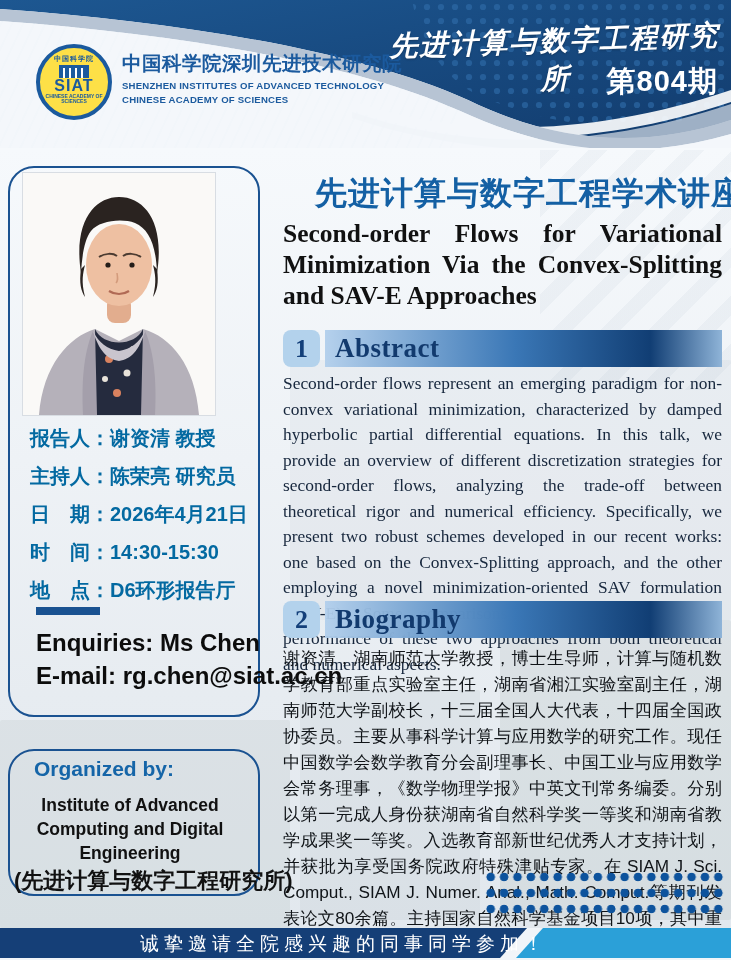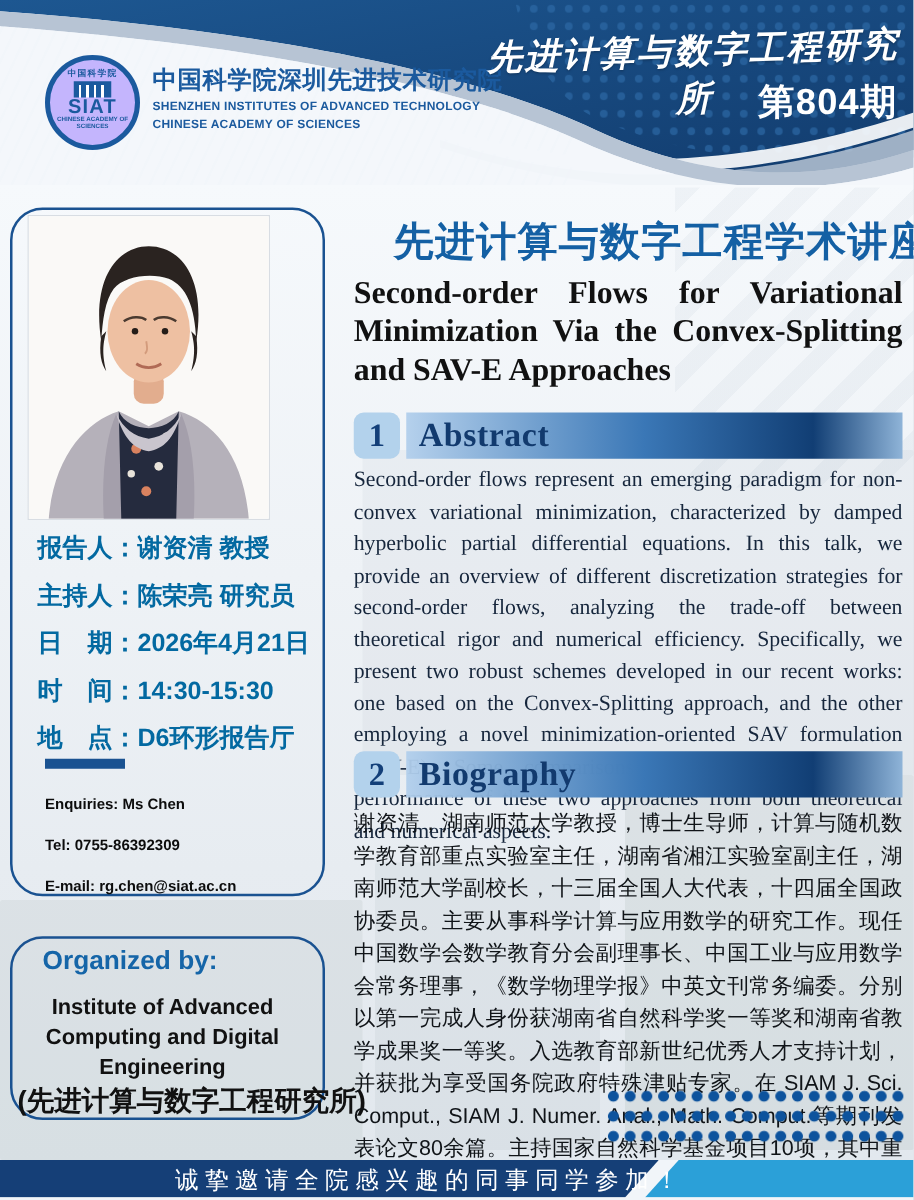--- a/index.html
+++ b/index.html
@@ -14,21 +14,21 @@
   .bg-b3{left:0px;top:720px;width:290px;height:208px;background:rgba(115,135,125,.09);}
   .bg-b4{left:290px;top:360px;width:441px;height:260px;background:rgba(125,140,150,.06);}
   .bg-stripe{position:absolute;left:540px;top:150px;width:191px;height:240px;
     background:repeating-linear-gradient(135deg,rgba(140,160,180,.08) 0 14px,rgba(255,255,255,0) 14px 34px);}
   
   .header{position:absolute;left:0;top:0;width:731px;height:148px;background:#eef3f8;}
   .header-stripes{position:absolute;left:0;top:0;width:460px;height:148px;
     background:repeating-linear-gradient(115deg,rgba(30,90,160,.12) 0 2px,rgba(0,0,0,0) 2px 10px);}
   .header svg{position:absolute;left:0;top:0;}
   .logo{position:absolute;left:36px;top:44px;width:76px;height:76px;border-radius:50%;
-    background:#c4b5fd;border:4px solid #1b5a9e;box-sizing:border-box;text-align:center;}
+    background:#fde047;border:4px solid #1b5a9e;box-sizing:border-box;text-align:center;}
   .logo-ring-text{font-size:7px;color:#1b5a9e;font-weight:bold;margin-top:6px;letter-spacing:1px;}
   .logo-temple{width:30px;height:10px;margin:1px auto 0;background:
     linear-gradient(90deg,#1b5a9e 0 4px,#fff 4px 6px,#1b5a9e 6px 10px,#fff 10px 12px,#1b5a9e 12px 16px,#fff 16px 18px,#1b5a9e 18px 22px,#fff 22px 24px,#1b5a9e 24px 30px);
     border-top:3px solid #1b5a9e;}
   .logo-siat{font-size:16px;font-weight:900;color:#1b5a9e;letter-spacing:1px;line-height:16px;}
   .logo-sub{font-size:5px;color:#1b5a9e;font-weight:bold;line-height:5px;}
   .org-block{position:absolute;left:122px;top:50px;}
   .org-cn{font-size:19.5px;font-weight:900;color:#1b5a9e;letter-spacing:.5px;}
   .org-en{font-size:9.6px;font-weight:bold;color:#1b5a9e;margin-top:3px;letter-spacing:.2px;}
   .script-line{position:absolute;left:390px;top:22px;width:330px;text-align:center;
@@ -38,21 +38,21 @@
     font-size:29px;font-weight:900;color:#fff;letter-spacing:1px;}
   
   .left-panel{position:absolute;left:8px;top:166px;width:252px;height:551px;
     border:2px solid #1a5291;border-radius:26px;box-sizing:border-box;}
   .photo-frame{position:absolute;left:22px;top:172px;width:194px;height:244px;
     background:#fff;border:1px solid #d8dde3;box-sizing:border-box;}
   .info-list{position:absolute;left:30px;top:425px;width:230px;}
   .info-row{height:38px;font-size:20px;font-weight:900;color:#0369a1;white-space:nowrap;}
   .dash{position:absolute;left:36px;top:607px;width:64px;height:8px;background:#1a5291;}
   .enquiries{position:absolute;left:36px;top:630px;width:220px;}
-  .enq-line{font-size:12px;font-weight:bold;color:#0c0c0c;line-height:26px;margin-bottom:7px;white-space:nowrap;}
+  .enq-line{font-size:24px;font-weight:bold;color:#0c0c0c;line-height:26px;margin-bottom:7px;white-space:nowrap;}
   
   .org-box{position:absolute;left:8px;top:749px;width:252px;height:147px;
     border:2px solid #1a5291;border-radius:26px;box-sizing:border-box;}
   .org-heading{position:absolute;left:34px;top:757px;font-size:21px;font-weight:900;color:#1565a8;}
   .org-name-en{position:absolute;left:28px;top:793px;width:204px;text-align:center;
     font-size:17.5px;font-weight:900;color:#111;line-height:24px;}
   .org-name-cn{position:absolute;left:14px;top:866px;width:232px;text-align:center;
     font-size:22px;font-weight:900;color:#111;white-space:nowrap;}
   .series-title{position:absolute;left:283px;top:172px;width:439px;text-align:center;
     font-size:32px;font-weight:900;color:#1460a4;letter-spacing:1px;white-space:nowrap;margin-left:27px;}
@@ -179,21 +179,20 @@
     <div class="info-row"><span>主持人：</span><span>陈荣亮 研究员</span></div>
     <div class="info-row"><span>日　期：</span><span>2026年4月21日</span></div>
     <div class="info-row"><span>时　间：</span><span>14:30-15:30</span></div>
     <div class="info-row"><span>地　点：</span><span>D6环形报告厅</span></div>
   </div>
 
   <div class="dash"></div>
 
   <div class="enquiries">
     <div class="enq-line">Enquiries: Ms Chen</div>
-    <div class="enq-line">Tel: 0755-86392309</div>
     <div class="enq-line">E-mail: rg.chen@siat.ac.cn</div>
   </div>
 
   <div class="org-box"></div>
   <div class="org-heading">Organized by:</div>
   <div class="org-name-en">Institute of Advanced Computing and Digital Engineering</div>
   <div class="org-name-cn">(先进计算与数字工程研究所)</div>
 
   <div class="series-title">先进计算与数字工程学术讲座</div>
   <div class="talk-title">Second-order Flows for Variational Minimization Via the Convex-Splitting and SAV-E Approaches</div>

